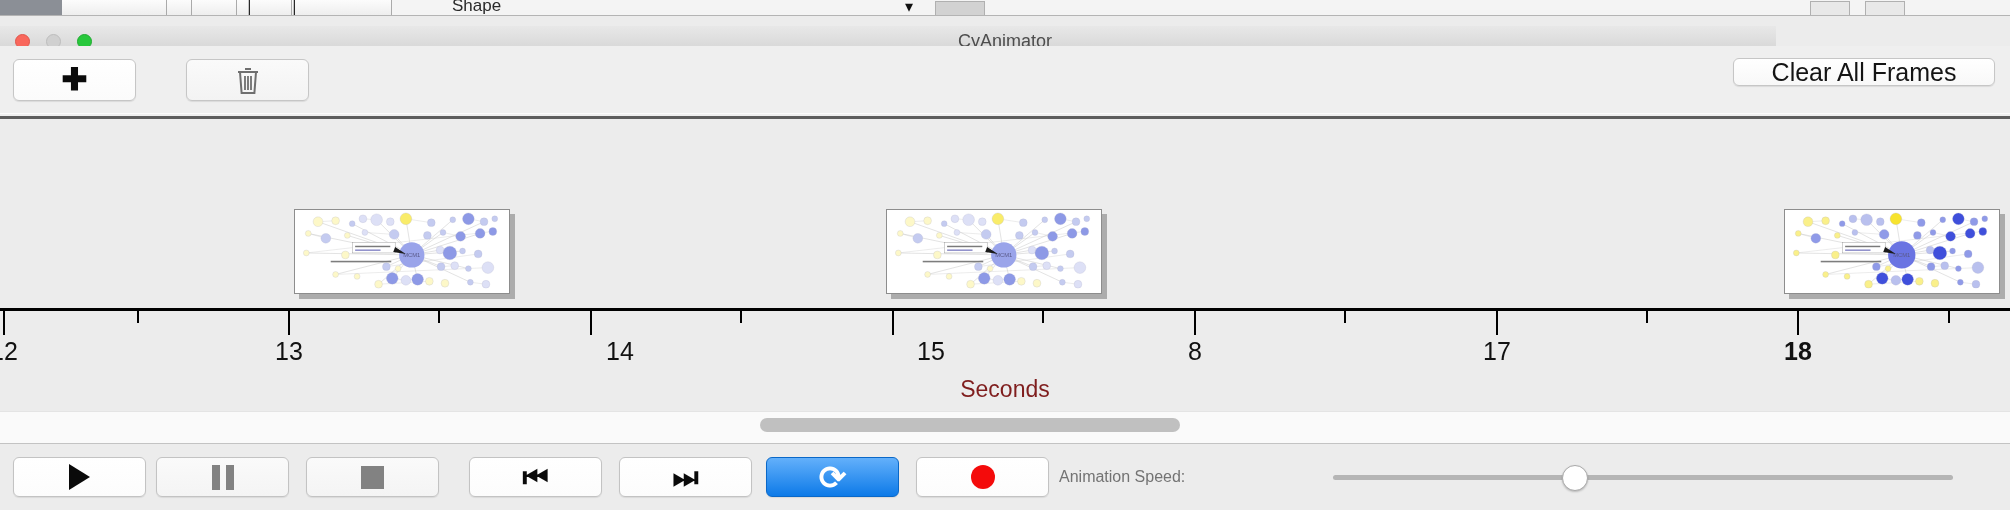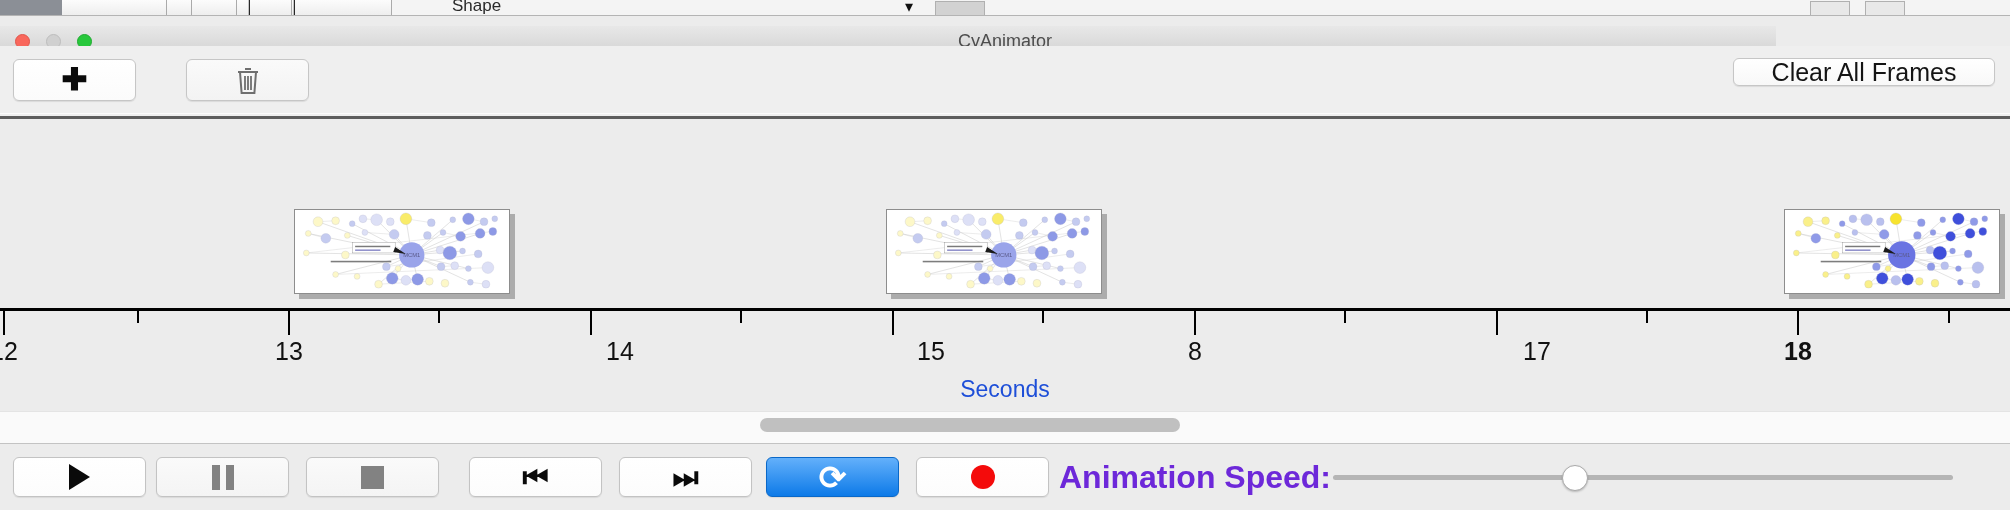--- a/index.html
+++ b/index.html
@@ -117,21 +117,21 @@
   #ruler .tick.major { height: 24px; }
   #ruler .tick.minor { height: 12px; }
   #ruler .tick-label {
     position: absolute; top: 29px;
     font-size: 25px; color: #111;
     transform: translateX(-50%);
     white-space: nowrap;
   }
   #ruler .axis-title {
     position: absolute; top: 68px; left: 0; width: 2010px;
-    text-align: center; font-size: 23px; color: #1d4ed8;
+    text-align: center; font-size: 23px; color: #7f1d1d;
   }
 
   
   #scrollbar-track {
     position: absolute; left: 0; top: 411px; width: 2010px; height: 32px;
     background: #fafafa;
     border-top: 1px solid #e4e4e4;
   }
   #scrollbar-thumb {
     position: absolute; left: 760px; top: 6px; width: 420px; height: 14px;
@@ -166,21 +166,21 @@
                   border-bottom: 13px solid transparent; }
   .glyph.pause  { display: flex; gap: 6px; }
   .glyph.pause i { display: block; width: 8px; height: 25px; background: #828282; }
   .glyph.stop   { width: 23px; height: 23px; background: #828282; }
   .glyph.txt    { font-size: 29px; color: #0a0a0a; font-weight: bold; }
   .glyph.loop   { font-size: 33px; font-weight: bold; }
   .glyph.rec    { width: 24px; height: 24px; border-radius: 50%; background: #f40b0b; }
 
   #speed-label {
     position: absolute; left: 1059px; top: 13px; height: 40px;
-    line-height: 40px; font-size: 32px; color: #6d28d9; white-space: nowrap; font-weight: bold;
+    line-height: 40px; font-size: 16px; color: #737373; white-space: nowrap;
   }
   #speed-slider {
     position: absolute; left: 1333px; top: 13px; width: 620px; height: 40px;
   }
   #speed-slider .track {
     position: absolute; left: 0; top: 18px; width: 620px; height: 5px;
     background: #b5b5b5; border-radius: 3px;
   }
   #speed-slider .thumb {
     position: absolute; top: 8px; width: 26px; height: 26px;
@@ -524,21 +524,21 @@
     <div class="tick major" style="left: 590px;"></div>
     <div class="tick-label" style="left: 620px;">14</div>
     <div class="tick minor" style="left: 740px;"></div>
     <div class="tick major" style="left: 892px;"></div>
     <div class="tick-label" style="left: 893px; margin-left: 38px;">15</div>
     <div class="tick minor" style="left: 1042px;"></div>
     <div class="tick major" style="left: 1194px;"></div>
     <div class="tick-label" style="left: 1195px;">8</div>
     <div class="tick minor" style="left: 1344px;"></div>
     <div class="tick major" style="left: 1496px;"></div>
-    <div class="tick-label" style="left: 1497px; margin-left: 40px;">17</div>
+    <div class="tick-label" style="left: 1497px;">17</div>
     <div class="tick minor" style="left: 1646px;"></div>
     <div class="tick major" style="left: 1797px;"></div>
     <div class="tick-label" style="left: 1798px; font-weight: bold;">18</div>
     <div class="tick minor" style="left: 1948px;"></div>
   </div>
 
 <div id="scrollbar-track">
   <div id="scrollbar-thumb" style="left: 760px; width: 420px;"></div>
 </div>
 

